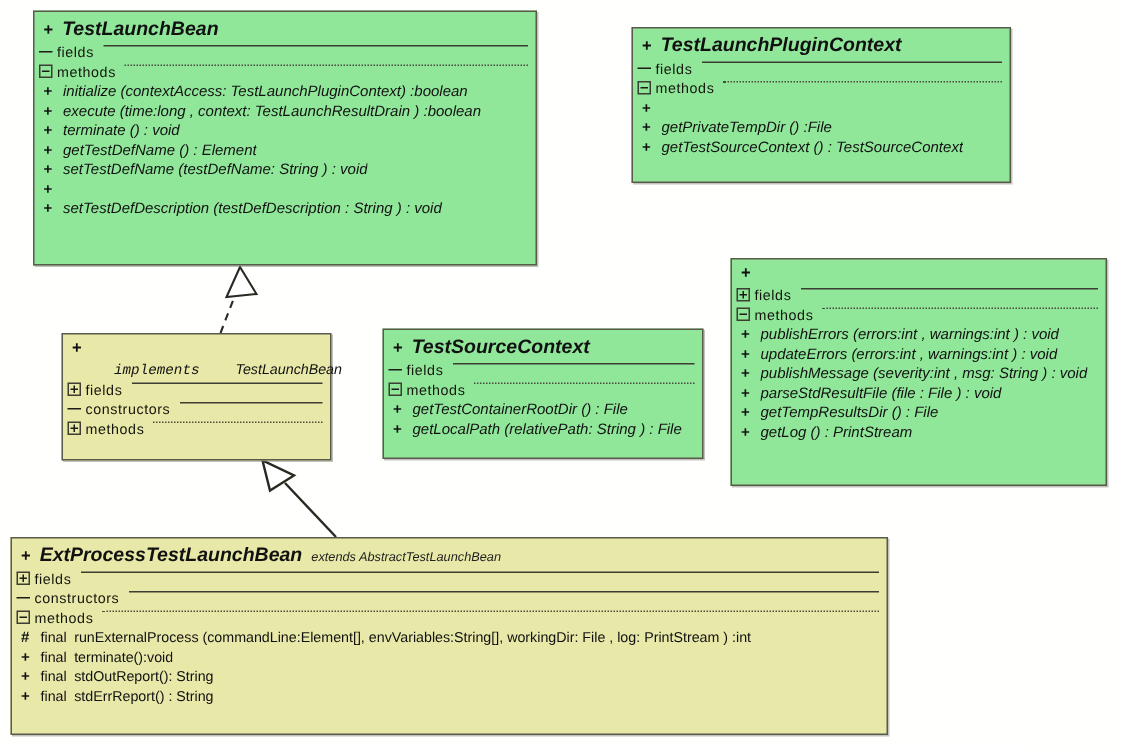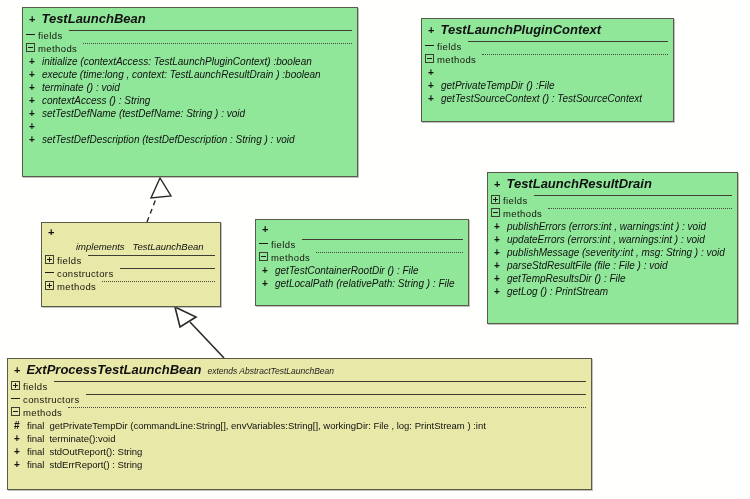--- a/index.html
+++ b/index.html
@@ -58,21 +58,21 @@
     font-size: 8.5px;
     color: #222;
   }
   .cls-implements {
     font-style: italic;
     font-size: 9.5px;
     color: #111;
     padding: 0 6px 2px 34px;
     white-space: nowrap;
   }
-  .cls-implements .imp-kw { margin-right: 8px; }
+  .cls-implements .imp-kw { margin-right: 24px; font-family: Liberation Mono, monospace; }
 
   .section-row {
     display: flex;
     align-items: flex-start;
     padding: 1px 5px 1px 3px;
     gap: 3px;
     white-space: nowrap;
   }
   .expander {
     width: 9px;
@@ -199,21 +199,21 @@
       <div class="member-row">
         <span class="mem-vis">+</span>
         <span class="mem-sig">execute (time:long ,  context: TestLaunchResultDrain ) :boolean</span>
       </div>
       <div class="member-row">
         <span class="mem-vis">+</span>
         <span class="mem-sig">terminate () : void</span>
       </div>
       <div class="member-row">
         <span class="mem-vis">+</span>
-        <span class="mem-sig">contextAccess () : String</span>
+        <span class="mem-sig">getTestDefName () : Element</span>
       </div>
       <div class="member-row">
         <span class="mem-vis">+</span>
         <span class="mem-sig">setTestDefName (testDefName: String ) : void</span>
       </div>
       <div class="member-row">
         <span class="mem-vis">+</span>
       </div>
       <div class="member-row">
         <span class="mem-vis">+</span>
@@ -243,21 +243,20 @@
         <span class="mem-sig">getPrivateTempDir () :File</span>
       </div>
       <div class="member-row">
         <span class="mem-vis">+</span>
         <span class="mem-sig">getTestSourceContext () : TestSourceContext</span>
       </div>
     </div>
     <div class="uml-class green" style="left: 487px; top: 172px; width: 251px; height: 152px;">
       <div class="cls-header">
         <span class="cls-vis">+</span>
-        <span class="cls-name">TestLaunchResultDrain</span>
       </div>
       <div class="section-row">
         <span class="expander plus"></span>
         <span class="section-label">fields</span>
         <span class="section-rule"></span>
       </div>
       <div class="section-row">
         <span class="expander minus"></span>
         <span class="section-label">methods</span>
         <span class="section-rule dotted"></span>
@@ -283,20 +282,21 @@
         <span class="mem-sig">getTempResultsDir () : File</span>
       </div>
       <div class="member-row">
         <span class="mem-vis">+</span>
         <span class="mem-sig">getLog () : PrintStream</span>
       </div>
     </div>
     <div class="uml-class green" style="left: 255px; top: 219px; width: 214px; height: 87px;">
       <div class="cls-header">
         <span class="cls-vis">+</span>
+        <span class="cls-name">TestSourceContext</span>
       </div>
       <div class="section-row">
         <span class="expander none"></span>
         <span class="section-label">fields</span>
         <span class="section-rule"></span>
       </div>
       <div class="section-row">
         <span class="expander minus"></span>
         <span class="section-label">methods</span>
         <span class="section-rule dotted"></span>
@@ -348,21 +348,21 @@
         <span class="section-rule"></span>
       </div>
       <div class="section-row">
         <span class="expander minus"></span>
         <span class="section-label">methods</span>
         <span class="section-rule dotted"></span>
       </div>
       <div class="member-row">
         <span class="mem-vis">#</span>
         <span class="mem-mod">final</span>
-        <span class="mem-sig">getPrivateTempDir (commandLine:String[],  envVariables:String[],  workingDir: File ,  log: PrintStream ) :int</span>
+        <span class="mem-sig">runExternalProcess (commandLine:Element[],  envVariables:String[],  workingDir: File ,  log: PrintStream ) :int</span>
       </div>
       <div class="member-row">
         <span class="mem-vis">+</span>
         <span class="mem-mod">final</span>
         <span class="mem-sig">terminate():void</span>
       </div>
       <div class="member-row">
         <span class="mem-vis">+</span>
         <span class="mem-mod">final</span>
         <span class="mem-sig">stdOutReport(): String</span>

